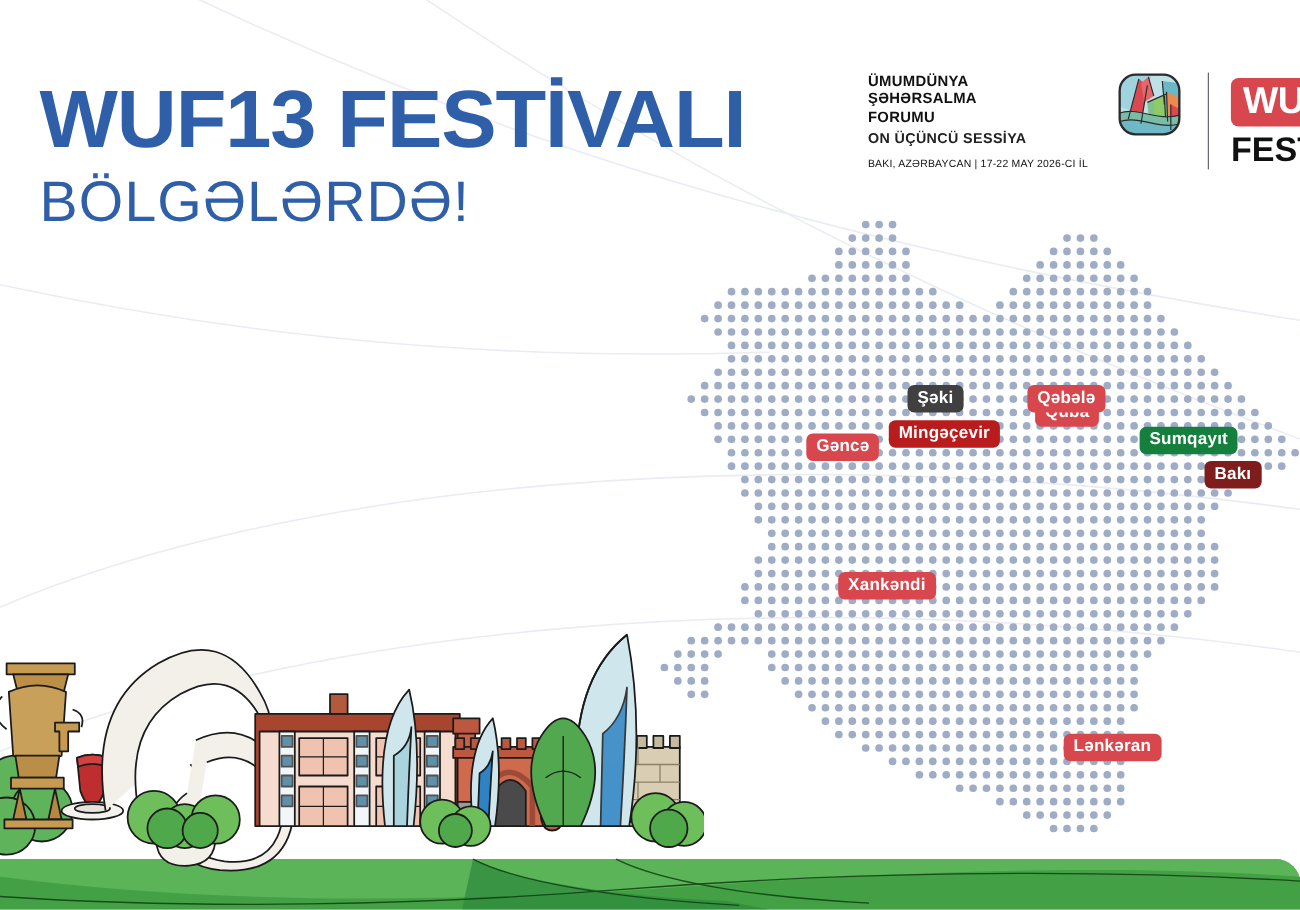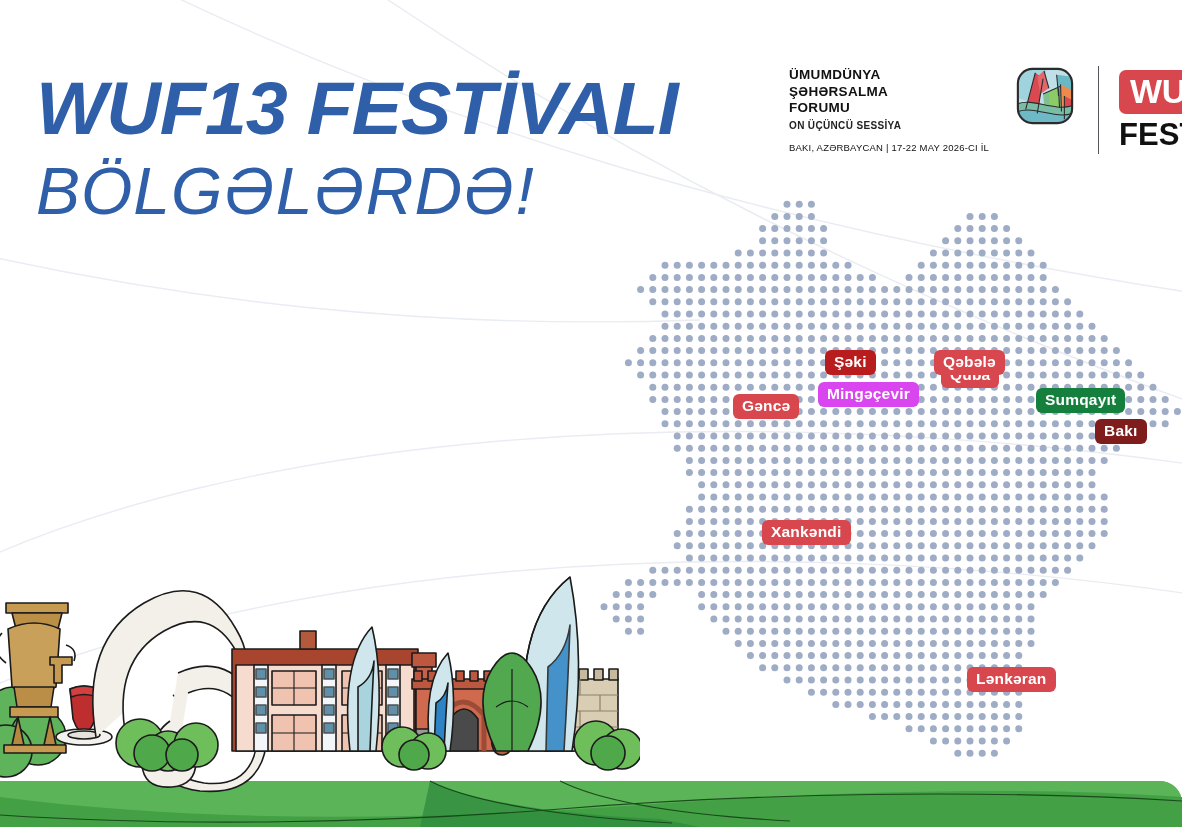--- a/index.html
+++ b/index.html
@@ -4,38 +4,38 @@
 <style>
   html,body{margin:0;padding:0;background:#ffffff;}
   body{width:1182px;height:827px;overflow:hidden;font-family:"Liberation Sans",sans-serif;}
 
   #poster{position:relative;width:1182px;height:827px;background:#ffffff;overflow:hidden;}
 
   
   .bg-arcs{position:absolute;inset:0;pointer-events:none;}
 
   
-  .headline{position:absolute;left:36px;top:74px;font-style:italic;}
+  .headline{position:absolute;left:36px;top:74px;}
   .headline .line1{
     font-size:74px;line-height:0.95;font-weight:700;letter-spacing:-1px;
     color:#2E5FA8;font-family:"Liberation Sans",sans-serif;white-space:nowrap;
     transform:scaleX(1.02);transform-origin:left center;
   }
   .headline .line2{
     margin-top:16px;
-    font-size:66px;line-height:0.95;font-weight:400;letter-spacing:1px;
+    font-size:52px;line-height:0.95;font-weight:400;letter-spacing:1px;
     color:#2E5FA8;font-family:"Liberation Sans",sans-serif;white-space:nowrap;
   }
 
   
   .lockup{position:absolute;left:789px;top:62px;display:flex;align-items:center;gap:0;}
   .lk-left{display:flex;align-items:flex-start;gap:25px;}
   .lk-words{padding-top:4px;}
   .lk-words .w{font-size:13.5px;font-weight:700;letter-spacing:0.3px;color:#111;line-height:1.22;}
-  .lk-words .sub{font-size:10px;font-weight:600;letter-spacing:0.35px;color:#222;margin-top:3px;}
+  .lk-words .sub{font-size:13px;font-weight:600;letter-spacing:0.35px;color:#222;margin-top:3px;}
   .lk-date{font-size:9.5px;font-weight:400;letter-spacing:0.2px;color:#111;margin-top:11px;white-space:nowrap;}
   .lk-mark{width:62px;height:62px;margin-top:2px;flex:0 0 auto;}
   .lk-divider{width:1px;height:88px;background:#55585c;margin:0 20px 0 22px;align-self:flex-start;margin-top:4px;}
   .lk-right{padding-top:6px;}
   .wuf-badge{
     display:inline-block;background:#D8474D;color:#fff;border-radius:7px;
     padding:3px 11px 5px 11px;font-size:34px;font-weight:700;letter-spacing:-0.5px;line-height:1.06;
   }
   .wuf-fest{font-size:31px;font-weight:700;color:#111;letter-spacing:0px;line-height:1.1;margin-top:4px;}
 
@@ -1445,23 +1445,23 @@
         <circle cx="384.2" cy="555.0" r="3.5" fill="#9FACC6"></circle>
         <circle cx="396.4" cy="555.0" r="3.5" fill="#9FACC6"></circle>
         <circle cx="408.6" cy="555.0" r="3.5" fill="#9FACC6"></circle>
         <circle cx="359.8" cy="567.2" r="3.5" fill="#9FACC6"></circle>
         <circle cx="372.0" cy="567.2" r="3.5" fill="#9FACC6"></circle>
         <circle cx="384.2" cy="567.2" r="3.5" fill="#9FACC6"></circle>
         <circle cx="396.4" cy="567.2" r="3.5" fill="#9FACC6"></circle>
       </svg>
     <div id="city-labels">
         <div class="city" style="left: 343px; top: 130px; background: rgb(216, 71, 77); margin-top: 47px;">Quba</div>
-        <div class="city" style="left: 227px; top: 164px; background: #b91c1c;">Şəki</div>
+        <div class="city" style="left: 227px; top: 164px; background: #404040;">Şəki</div>
         <div class="city" style="left: 288px; top: 164px; background: rgb(216, 71, 77); margin-left: 48px;">Qəbələ</div>
-        <div class="city" style="left: 220px; top: 196px; background: #d946ef;">Mingəçevir</div>
+        <div class="city" style="left: 210px; top: 196px; background: #b91c1c;">Mingəçevir</div>
         <div class="city" style="left: 135px; top: 208px; background: rgb(216, 71, 77);">Gəncə</div>
         <div class="city" style="left: 438px; top: 202px; background: #15803d;">Sumqayıt</div>
         <div class="city" style="left: 497px; top: 233px; background: #7f1d1d;">Bakı</div>
         <div class="city" style="left: 164px; top: 334px; background: rgb(216, 71, 77);">Xankəndi</div>
         <div class="city" style="left: 369px; top: 481px; background: rgb(216, 71, 77);">Lənkəran</div>
       </div>
   </div>
 
   <svg class="ground" viewBox="0 0 1182 52" preserveAspectRatio="none">
     <path d="M0 6 H1160 a22 22 0 0 1 22 22 V52 H0 Z" fill="#4CA849"></path>

